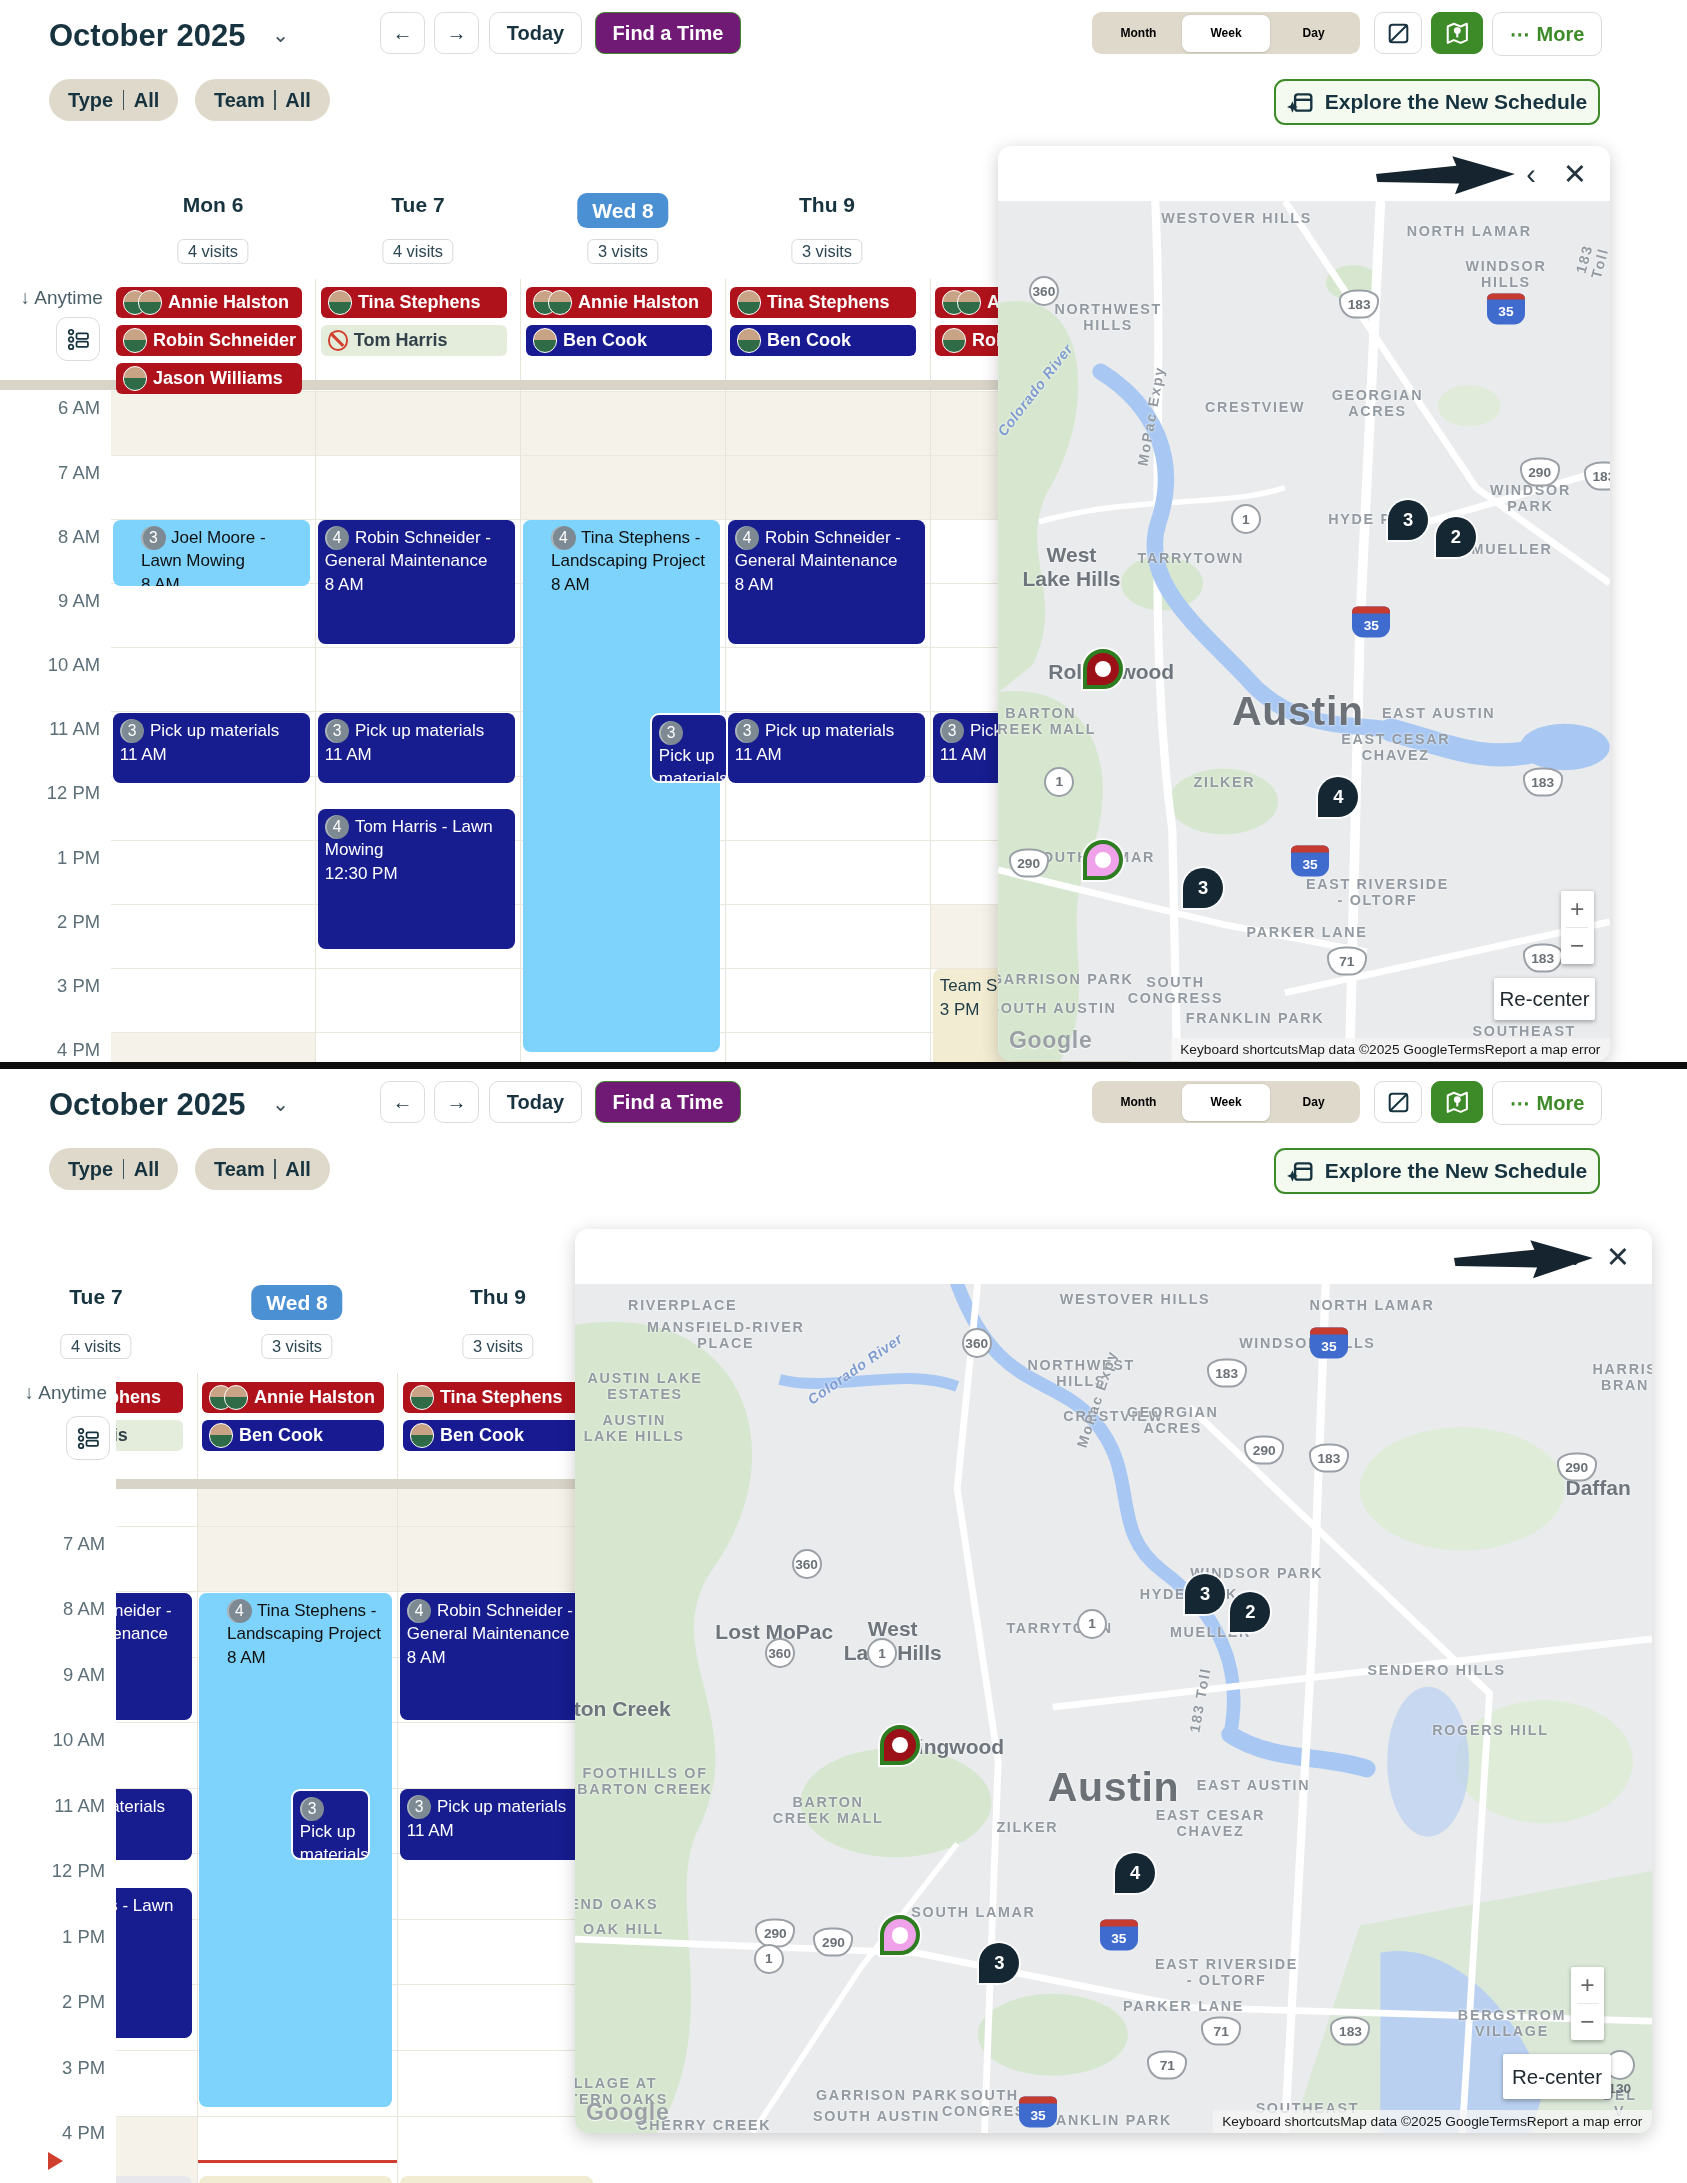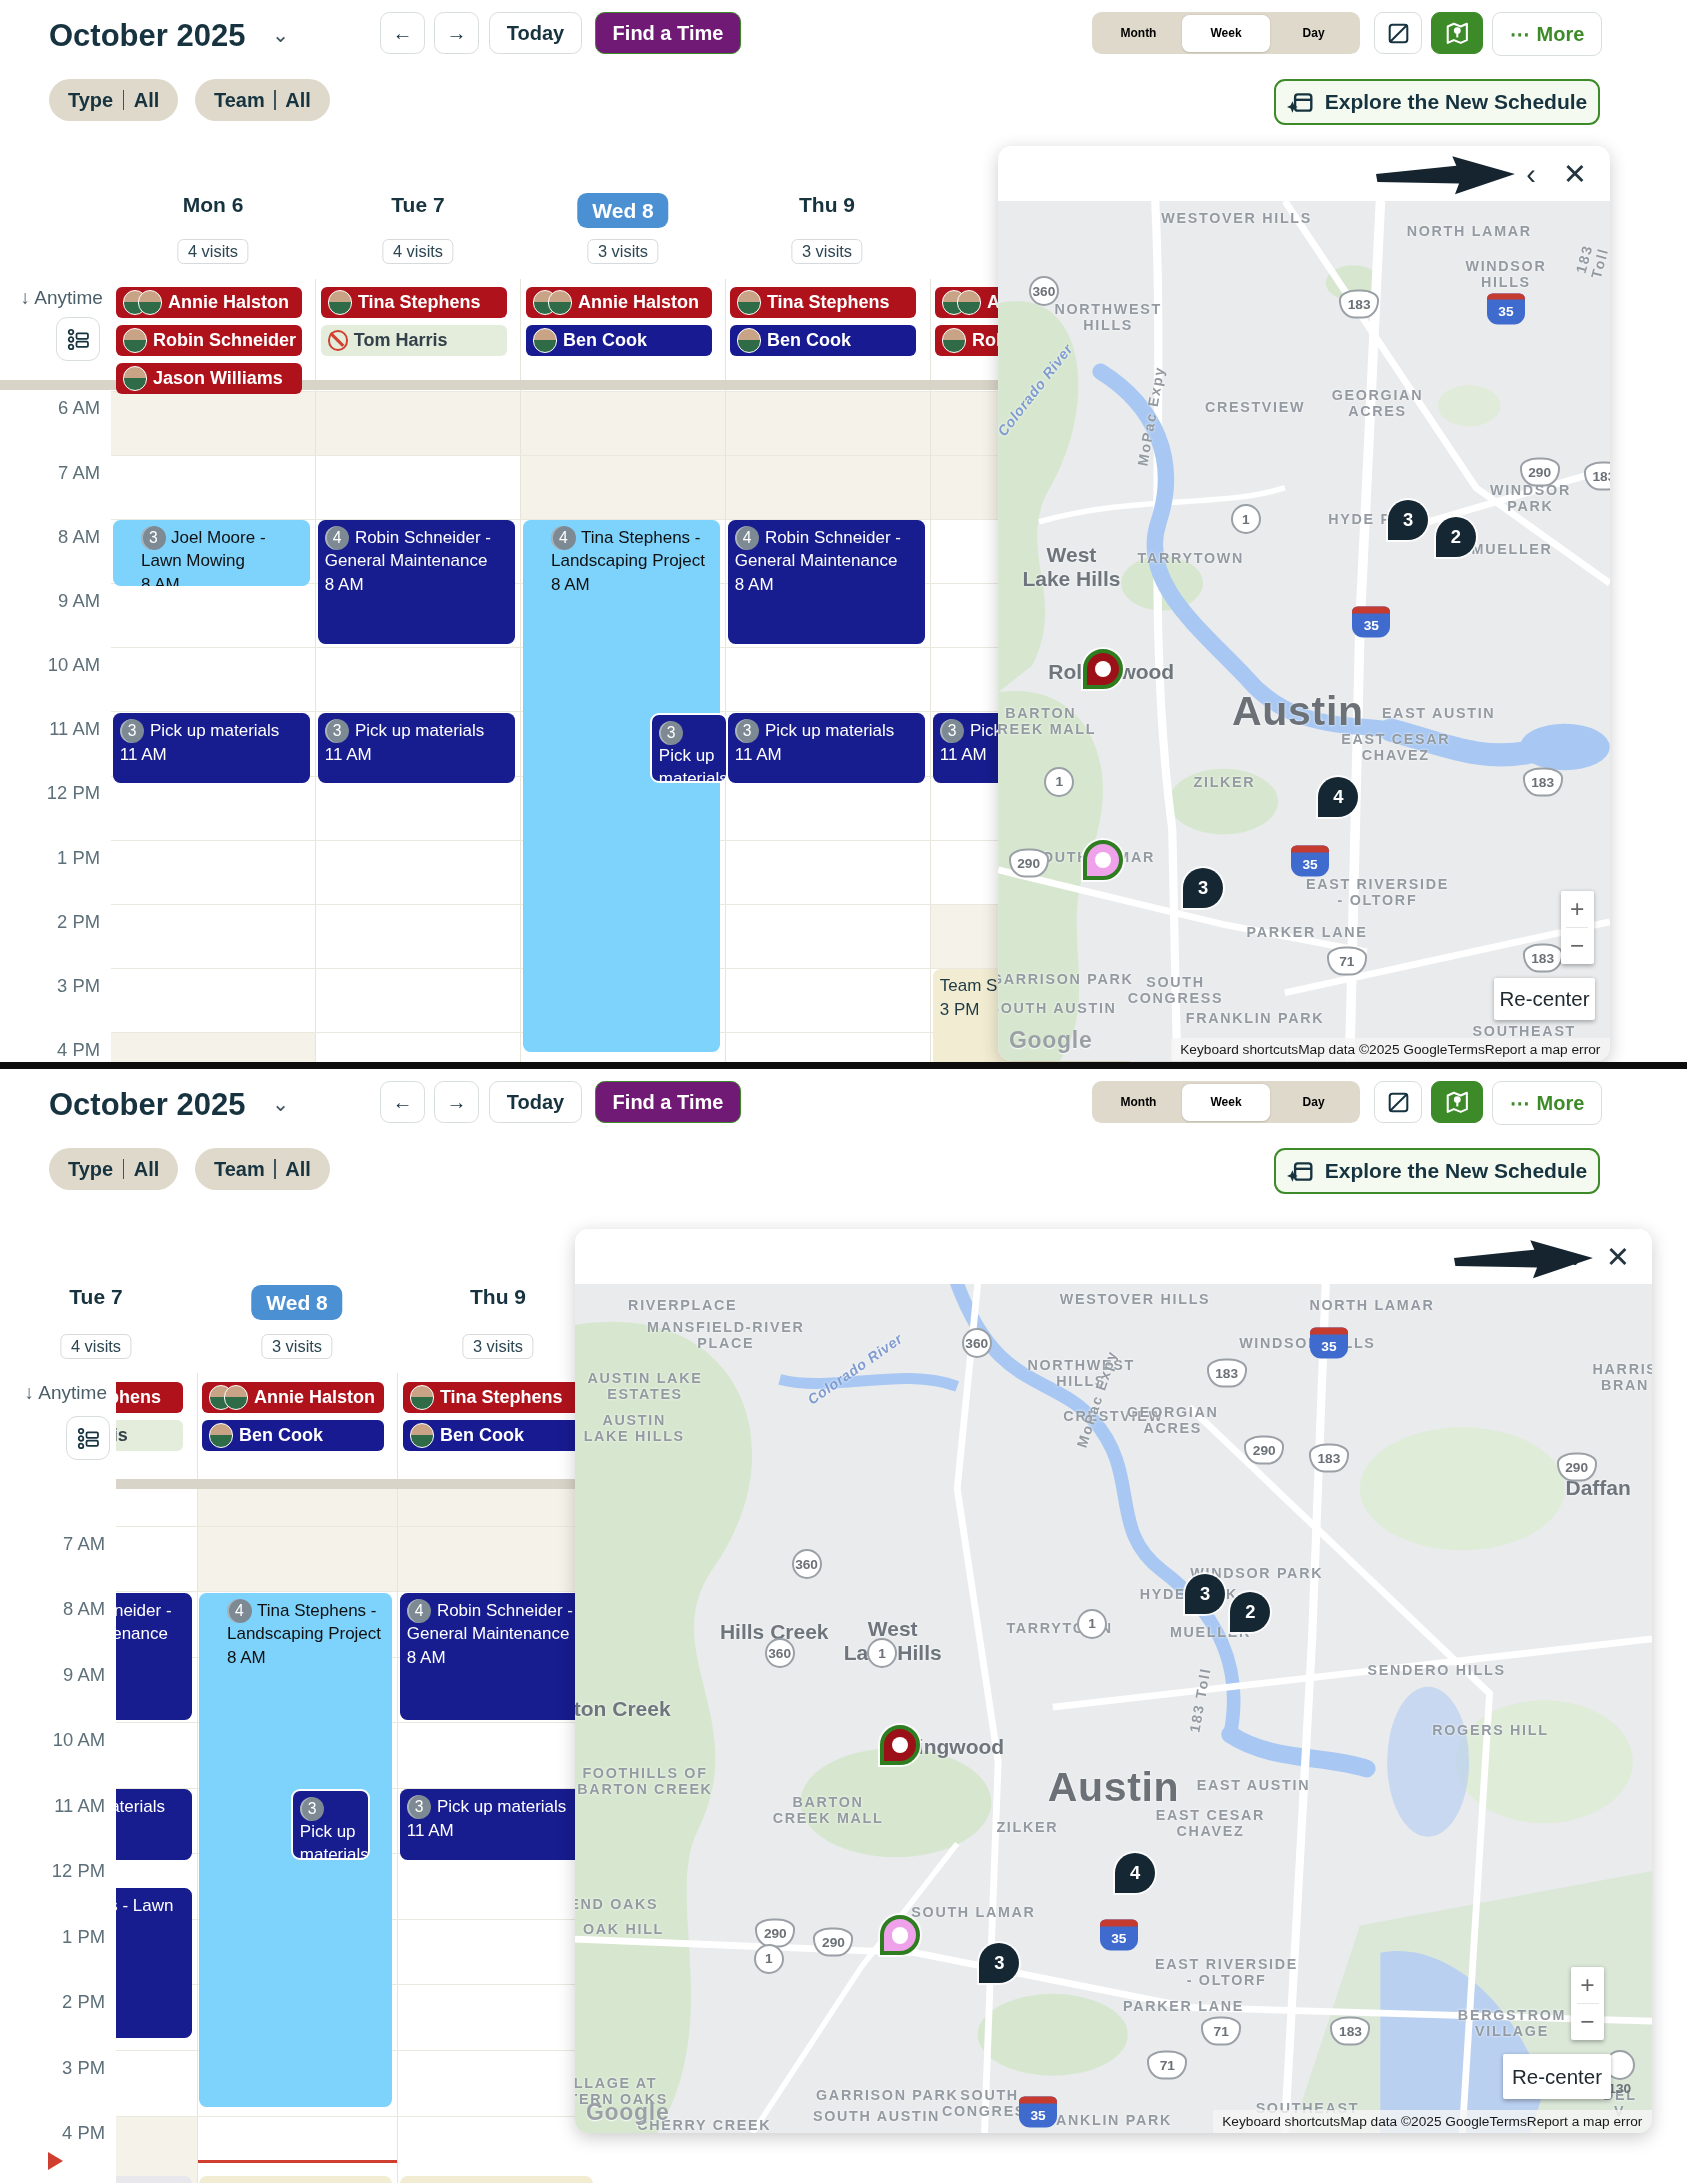--- a/index.html
+++ b/index.html
@@ -258,20 +258,21 @@
       </div>
       <div class="event pink" style="left: 113px; top: 520px; width: 197px; height: 66px;"><div class="bdg">3</div><span>Joel Moore - Lawn Mowing</span><div class="tm">8 AM</div></div>
       <div class="event navy" style="left: 318px; top: 520px; width: 197px; height: 124px;"><div class="bdg">4</div><span>Robin Schneider - General Maintenance</span><div class="tm">8 AM</div></div>
       <div class="event pink" style="left: 523px; top: 520px; width: 197px; height: 532px;"><div class="bdg">4</div><span>Tina Stephens - Landscaping Project</span><div class="tm">8 AM</div></div>
       <div class="event navy" style="left: 728px; top: 520px; width: 197px; height: 124px;"><div class="bdg">4</div><span>Robin Schneider - General Maintenance</span><div class="tm">8 AM</div></div>
       <div class="event navy" style="left: 113px; top: 713px; width: 197px; height: 70px;"><div class="bdg">3</div><span>Pick up materials</span><div class="tm">11 AM</div></div>
       <div class="event navy" style="left: 318px; top: 713px; width: 197px; height: 70px;"><div class="bdg">3</div><span>Pick up materials</span><div class="tm">11 AM</div></div>
       <div class="event navy narrow" style="left: 650px; top: 713px; width: 78px; height: 70px;"><div class="bdg">3</div><span>Pick up materials</span></div>
       <div class="event navy" style="left: 728px; top: 713px; width: 197px; height: 70px;"><div class="bdg">3</div><span>Pick up materials</span><div class="tm">11 AM</div></div>
       <div class="event navy" style="left: 933px; top: 713px; width: 197px; height: 70px;"><div class="bdg">3</div><span>Pick up materials</span><div class="tm">11 AM</div></div>
+      <div class="event navy" style="left: 318px; top: 809px; width: 197px; height: 140px;"><div class="bdg">4</div><span>Tom Harris - Lawn Mowing</span><div class="tm">12:30 PM</div></div>
       <div class="event beige" style="left: 933px; top: 969px; width: 197px; height: 99px;"><span>Team S</span><div class="tm">3 PM</div></div>
     </div>
 
   <div class="mpanel" style="left:998px;top:146px;width:612px;height:915px;">
     <div class="mhead">
       <div class="mctl" style="right:74px;">‹</div>
       <div class="mctl" style="right:23px;">✕</div>
     </div>
     <div class="mbody" id="map-top">
         <svg width="612" height="860" viewBox="0 0 896 1260">
@@ -604,21 +605,21 @@
         <div class="mlabel" style="left: 29%; top: 95.5%;">GARRISON PARK</div>
         <div class="mlabel" style="left: 38.5%; top: 96.5%;">SOUTH
 CONGRESS</div>
         <div class="mlabel" style="left: 28%; top: 98%;">SOUTH AUSTIN</div>
         <div class="mlabel" style="left: 49%; top: 98.5%;">FRANKLIN PARK</div>
         <div class="mlabel" style="left: 68%; top: 97%;">SOUTHEAST</div>
         <div class="mlabel" style="left: 12%; top: 99%;">CHERRY CREEK</div>
         <div class="mlabel" style="left: 97%; top: 96.5%;">DEL V</div>
         <div class="mlabel" style="left: 87%; top: 87%;">BERGSTROM
 VILLAGE</div>
-        <div class="mlabel town" style="left: 18.5%; top: 41%;">Hills Creek</div>
+        <div class="mlabel town" style="left: 18.5%; top: 41%;">Lost MoPac</div>
         <div class="mlabel town" style="left: 29.5%; top: 42%;">West
 Lake Hills</div>
         <div class="mlabel town" style="left: 34%; top: 54.5%;">Rollingwood</div>
         <div class="mlabel town" style="left: 95%; top: 24%;">Daffan</div>
         <div class="mlabel city" style="left: 50%; top: 59.3%;">Austin</div>
         <div class="mlabel town" style="left: 4%; top: 50%;">rton Creek</div>
         <div class="mlabel water" style="left: 26%; top: 10%; transform: translate(-50%, -50%) rotate(-35deg);">Colorado River</div>
         <div class="mlabel road" style="left: 48.5%; top: 13.5%; transform: translate(-50%, -50%) rotate(-72deg);">MoPac Expy</div>
         <div class="mlabel road" style="left: 58%; top: 49%; transform: translate(-50%, -50%) rotate(-80deg);">183 Toll</div>
         <div class="sh c" style="left: 37.3%; top: 7%;">

